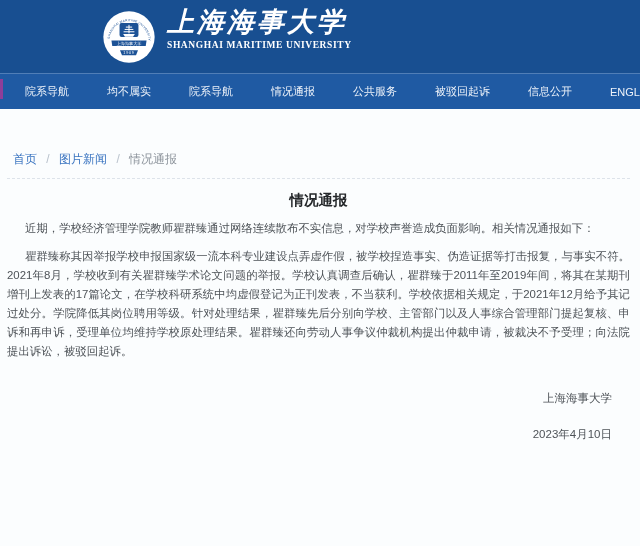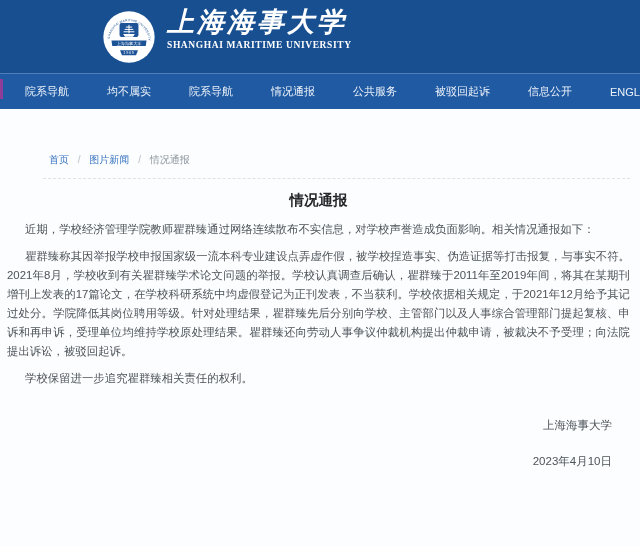--- a/index.html
+++ b/index.html
@@ -38,40 +38,39 @@
   }
   .accent-sliver {
     position:absolute; left:0; top:5px; width:3px; height:20px; background:#8e3e99;
   }
 
   
   .content { padding:0 10px 0 7px; }
 
   .breadcrumb {
     margin-top:44px; padding-left:6px; padding-bottom:12px;
-    font-size:10px; line-height:13px;
+    font-size:12px; line-height:13px;
     border-bottom:1px dashed #dde3ea;
-    margin-left:36px;
   }
   .crumb-link { color:#3a74c0; text-decoration:none; cursor:pointer; }
   .crumb-sep { color:#b9c2cc; margin:0 6px; }
   .crumb-current { color:#8c939b; }
 
   .article-title {
     margin:13px 0 0; text-align:center;
     font-size:14.5px; line-height:17px; font-weight:bold; color:#24272a;
   }
 
   .article p {
     margin:8px 0 0;
     font-size:11.4px; line-height:19px; color:#4e5358;
     text-align:justify; text-indent:18px;
     word-break:break-all;
   }
-  .article p.first { margin-top:11px; }
+  .article p.first { margin-top:11px;font-family:Liberation Mono, monospace; }
 
   .signature-block { margin-top:28px; padding-right:18px; text-align:right; color:#4e5358; }
   .sig-name { font-size:11.5px; line-height:19px; }
   .sig-date { font-size:11.5px; line-height:19px; margin-top:17px; }
 </style>
 </head>
 <body>
 
 <header class="site-header">
   <svg class="logo-seal" viewBox="0 0 60 60" aria-hidden="true">
@@ -122,20 +121,19 @@
     <span class="crumb-sep">/</span>
     <a class="crumb-link">图片新闻</a>
     <span class="crumb-sep">/</span>
     <span class="crumb-current">情况通报</span>
   </div>
 
   <article class="article">
     <h1 class="article-title">情况通报</h1>
     <p class="first">近期，学校经济管理学院教师瞿群臻通过网络连续散布不实信息，对学校声誉造成负面影响。相关情况通报如下：</p>
     <p>瞿群臻称其因举报学校申报国家级一流本科专业建设点弄虚作假，被学校捏造事实、伪造证据等打击报复，与事实不符。2021年8月，学校收到有关瞿群臻学术论文问题的举报。学校认真调查后确认，瞿群臻于2011年至2019年间，将其在某期刊增刊上发表的17篇论文，在学校科研系统中均虚假登记为正刊发表，不当获利。学校依据相关规定，于2021年12月给予其记过处分。学院降低其岗位聘用等级。针对处理结果，瞿群臻先后分别向学校、主管部门以及人事综合管理部门提起复核、申诉和再申诉，受理单位均维持学校原处理结果。瞿群臻还向劳动人事争议仲裁机构提出仲裁申请，被裁决不予受理；向法院提出诉讼，被驳回起诉。</p>
-    <p>学校保留进一步追究瞿群臻相关责任的权利。</p>
 
     <div class="signature-block">
       <div class="sig-name">上海海事大学</div>
       <div class="sig-date">2023年4月10日</div>
     </div>
   </article>
 </main>
 
 </body></html>

